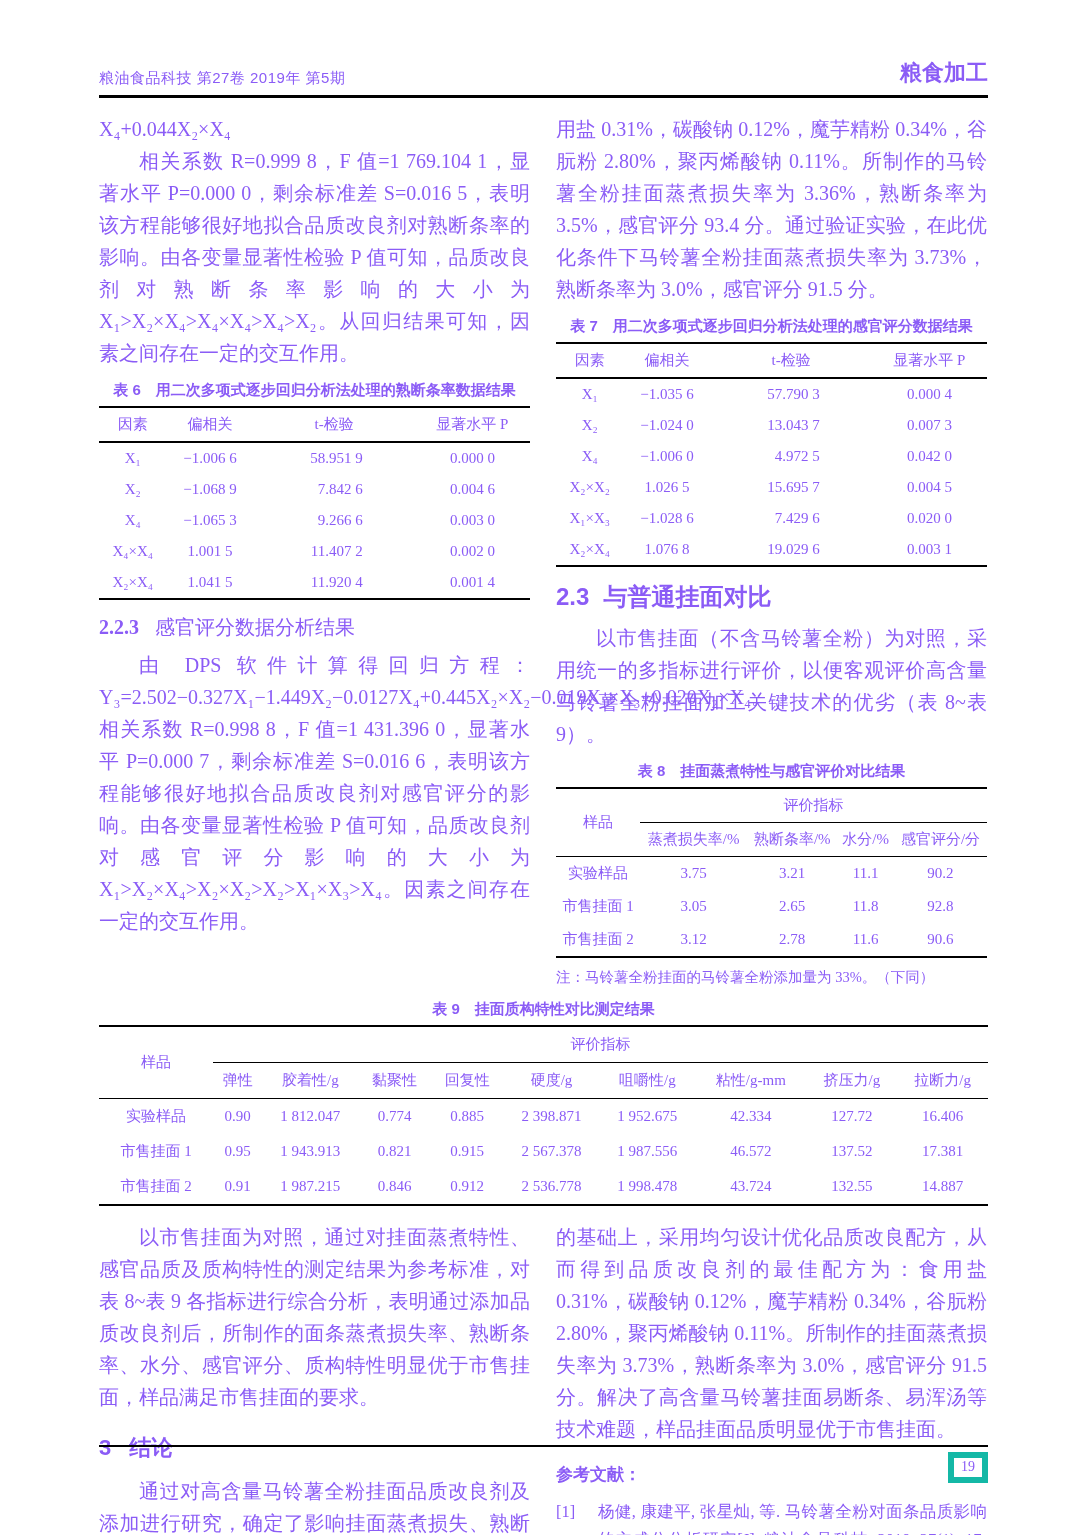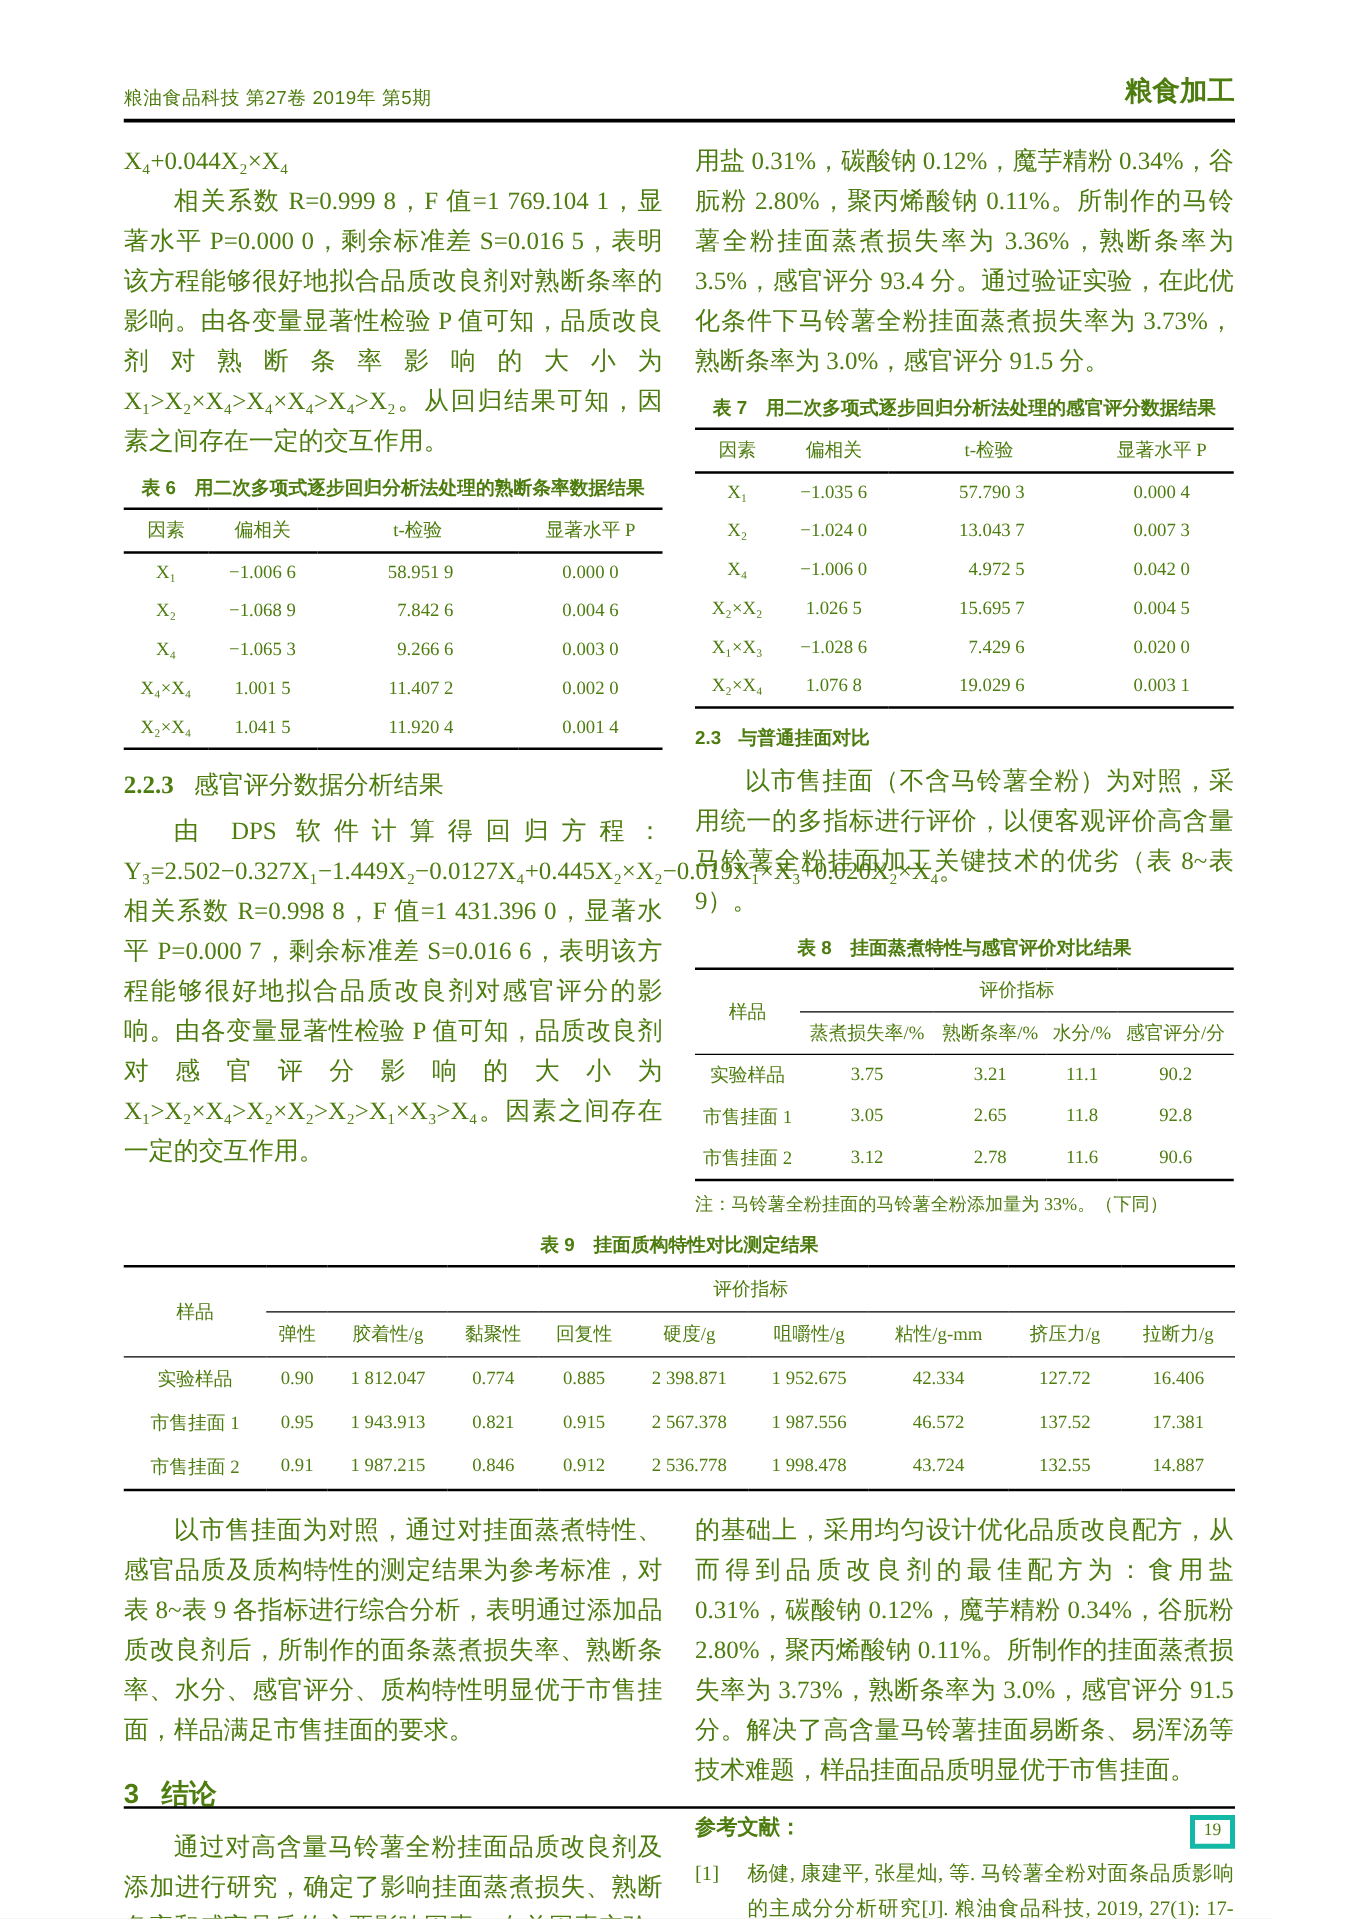--- a/index.html
+++ b/index.html
@@ -1,18 +1,18 @@
 <!DOCTYPE html>
 <html><head>
 <meta charset="utf-8">
 <style>
   html,body { margin:0; padding:0; background:#e8e8e8; }
   .page {
     position:relative; width:1084px; height:1535px; background:#ffffff;
-    font-family:"Liberation Serif","DejaVu Serif",serif; color:#4d7c0f;
+    font-family:"Liberation Serif","DejaVu Serif",serif; color:#8b5cf6;
     margin:0 auto; overflow:hidden;
   }
   .content { position:absolute; left:99px; top:58px; width:889px; }
   .page-header { display:flex; justify-content:space-between; align-items:flex-end;
     border-bottom:3px solid #000; padding-bottom:7px; }
   .journal-info { font-family:"Liberation Sans","DejaVu Sans",sans-serif; font-size:15px; letter-spacing:0.5px; }
   .section-label { font-family:Liberation Serif, serif; font-weight:bold; font-size:22px; }
 
   .cols { display:flex; gap:26px; margin-top:15px; align-items:flex-start; }
   .col { width:431px; }
@@ -27,40 +27,40 @@
     border-bottom:2.5px solid #000; font-size:15px; }
   .data-table th, .data-table td { font-weight:normal; text-align:center; padding:7px 2px; }
   .stat-table thead th { border-bottom:2px solid #000; }
   .stat-table td:nth-child(3) { text-align:right; padding-right:52px; }
   .span-table thead th { border-bottom:1.8px solid #000; }
   .span-table th.sample-col { vertical-align:middle; }
   .note-text { font-size:14.5px; line-height:22px; margin:8px 0 0; }
 
   .h-sub { font-size:20px; font-weight:normal; margin:14px 0 8px; }
   .h-sub .h-num { font-weight:bold; margin-right:16px; }
-  .h-bold { font-family:"Liberation Sans","DejaVu Sans",sans-serif; font-size:15px;
+  .h-bold { font-family:"Liberation Sans","DejaVu Sans",sans-serif; font-size:24px;
     font-weight:bold; margin:14px 0 9px; }
   .h-bold .h-num { margin-right:14px; }
   .h-section { font-family:"Liberation Sans","DejaVu Sans",sans-serif; font-size:22px;
     font-weight:bold; margin:20px 0 12px; }
   .h-section .h-num { margin-right:18px; }
 
   .table9-section { margin-top:6px; }
   .t9 { font-size:15px; }
   .t9 th, .t9 td { padding:8px 1px; }
   .t9 .sample-col { width:112px; }
 
   .refs-heading { font-family:"Liberation Sans","DejaVu Sans",sans-serif; font-size:17px;
     font-weight:bold; margin:18px 0 12px; }
   .ref-item { display:flex; font-size:16.5px; line-height:28px; margin-bottom:4px; }
   .ref-label { width:42px; flex-shrink:0; }
   .ref-text { flex:1; text-align:justify; }
 
   .footer-rule { position:absolute; left:99px; right:96px; top:1445px; border-top:2px solid #000; }
-  .page-number-box { position:absolute; top:1452px; right:96px; border:4px solid #14b8a6;
+  .page-number-box { position:absolute; top:1452px; right:96px; border:6px solid #14b8a6;
     font-size:14px; padding:2px 7px 3px; line-height:1; }
 </style>
 </head>
 <body>
 
 <div class="page">
   <div class="content">
 
     <header class="page-header">
       <span class="journal-info">粮油食品科技 第27卷 2019年 第5期</span>

